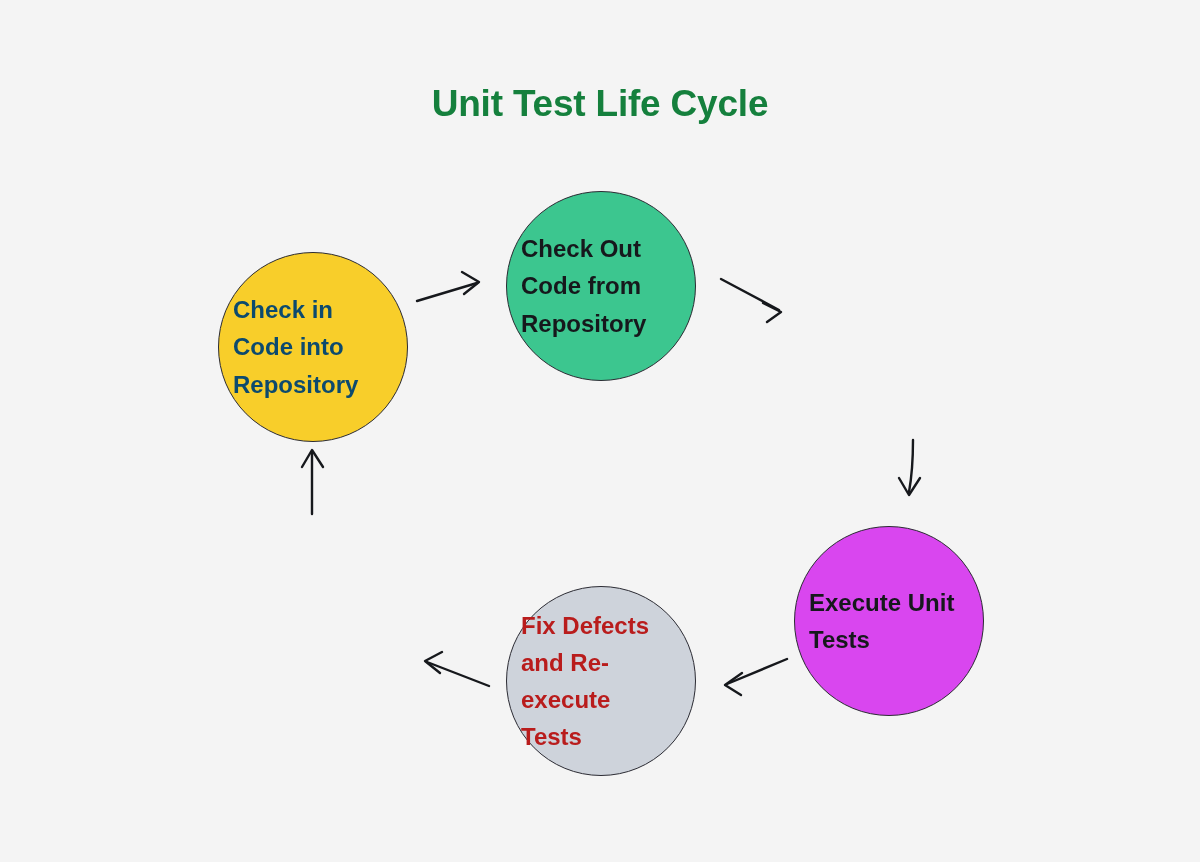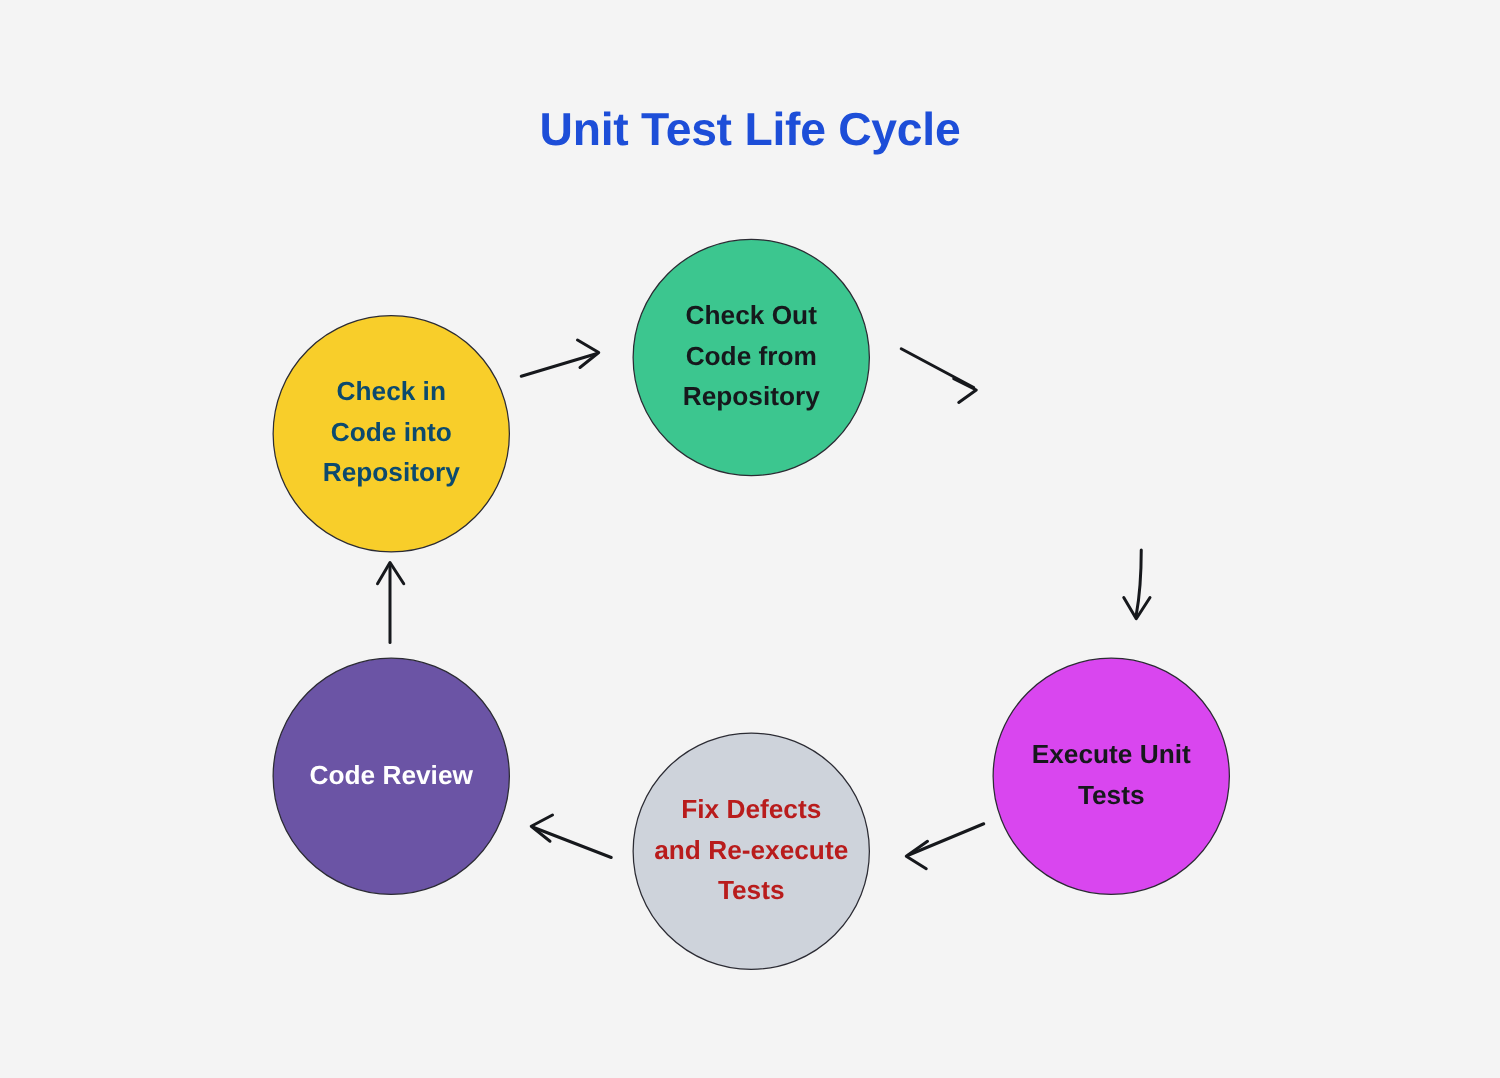--- a/index.html
+++ b/index.html
@@ -22,35 +22,34 @@
   }
   .diagram-title {
     position: absolute;
     left: 0;
     top: 82px;
     width: 1200px;
     text-align: center;
     font-size: 37px;
     font-weight: bold;
     letter-spacing: -0.2px;
-    color: #1d4ed8;
+    color: #15803d;
     line-height: 1.2;
     user-select: none;
   }
   .node {
     position: absolute;
     border-radius: 50%;
     border: 1.5px solid #2b2b33;
     box-sizing: border-box;
     display: flex;
     align-items: center;
     justify-content: center;
-    text-align: center;
     font-weight: bold;
-    font-size: 21px;
+    font-size: 24px;
     line-height: 1.55;
     padding: 0 14px;
     box-sizing: border-box;
   }
   .node .node-label {
     display: block;
     width: 100%;
     white-space: pre-line;
   }
   .arrows {
@@ -119,17 +118,14 @@
     <span class="node-label">Execute Unit
 Tests</span>
   </div>
 
   <div class="node" style="left: 506px; top: 586px; width: 190px; height: 190px; background: rgb(206, 211, 219); color: #b91c1c;">
     <span class="node-label">Fix Defects
 and Re-execute
 Tests</span>
   </div>
 
-  <div class="node" style="left: 218px; top: 526px; width: 190px; height: 190px; background: rgb(107, 84, 165); color: rgb(255, 255, 255);">
-    <span class="node-label">Code Review</span>
-  </div>
 
 </div>
 
 </body></html>

